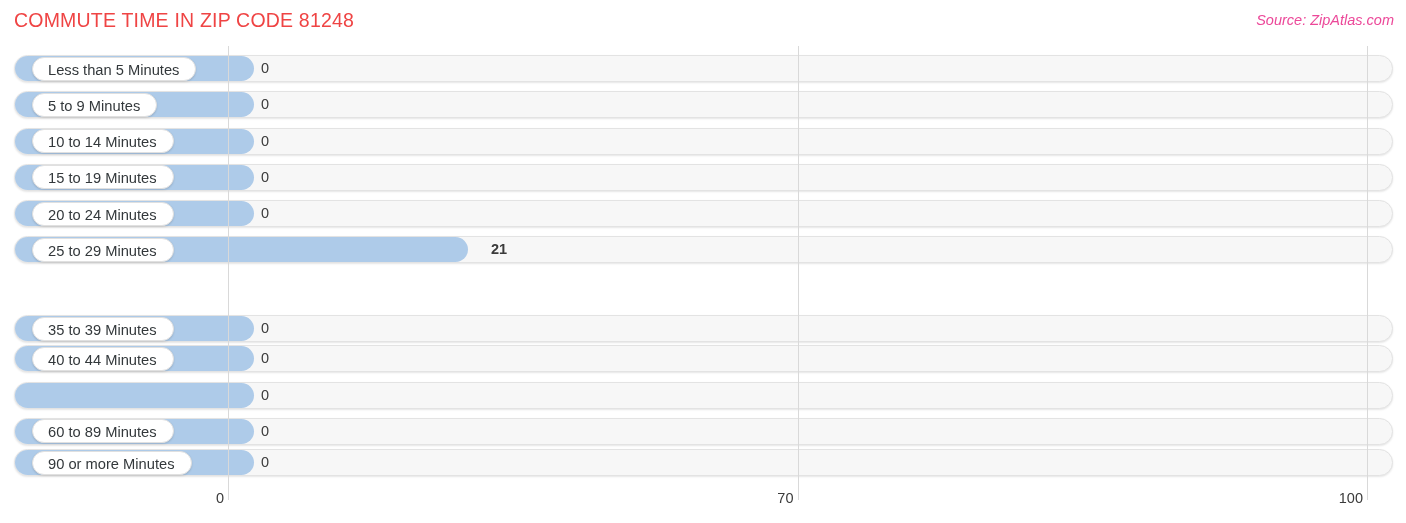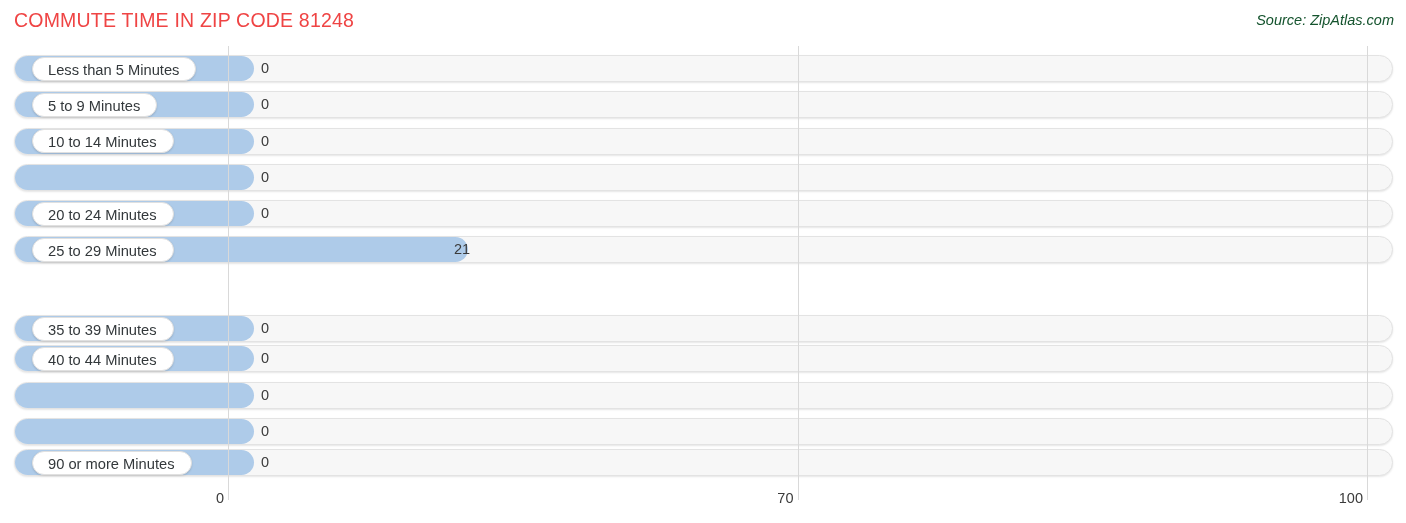--- a/index.html
+++ b/index.html
@@ -32,21 +32,21 @@
     color: #ef4444;
     font-weight: 400;
     white-space: nowrap;
   }
   .source-note {
     position: absolute;
     right: 12px;
     top: 12px;
     font-size: 14.5px;
     font-style: italic;
-    color: #14532d;
+    color: #ec4899;
     white-space: nowrap;
   }
 
   
   .plot {
     position: absolute;
     left: 0;
     top: 46px;
     width: 1406px;
     height: 440px;
@@ -178,33 +178,34 @@
     </div>
     <div class="row" style="top: 81.56px;">
       <div class="track"></div>
       <div class="bar light" style="width: 239px;"></div>
       <div class="label-pill">10 to 14 Minutes</div>
       <div class="value" style="left: 247px;">0</div>
     </div>
     <div class="row" style="top: 117.84px;">
       <div class="track"></div>
       <div class="bar light" style="width: 239px;"></div>
+      <div class="label-pill">15 to 19 Minutes</div>
       <div class="value" style="left: 247px;">0</div>
     </div>
     <div class="row" style="top: 154.12px;">
       <div class="track"></div>
       <div class="bar light" style="width: 239px;"></div>
       <div class="label-pill">20 to 24 Minutes</div>
       <div class="value" style="left: 247px;">0</div>
     </div>
     <div class="row" style="top: 190.4px;">
       <div class="track"></div>
       <div class="bar light" style="width: 453.19px;"></div>
       <div class="label-pill">25 to 29 Minutes</div>
-      <div class="value" style="left: 440px;">21</div>
+      <div class="value" style="left: 477px; font-weight: bold;">21</div>
     </div>
     <div class="row" style="top: 269px;">
       <div class="track"></div>
       <div class="bar light" style="width: 239px;"></div>
       <div class="label-pill">35 to 39 Minutes</div>
       <div class="value" style="left: 247px;">0</div>
     </div>
     <div class="row" style="top: 299px;">
       <div class="track"></div>
       <div class="bar light" style="width: 239px;"></div>
@@ -212,20 +213,21 @@
       <div class="value" style="left: 247px;">0</div>
     </div>
     <div class="row" style="top: 335.52px;">
       <div class="track"></div>
       <div class="bar light" style="width: 239px;"></div>
       <div class="value" style="left: 247px;">0</div>
     </div>
     <div class="row" style="top: 371.8px;">
       <div class="track"></div>
       <div class="bar light" style="width: 239px;"></div>
+      <div class="label-pill">60 to 89 Minutes</div>
       <div class="value" style="left: 247px;">0</div>
     </div>
     <div class="row" style="top: 403px;">
       <div class="track"></div>
       <div class="bar light" style="width: 239px;"></div>
       <div class="label-pill">90 or more Minutes</div>
       <div class="value" style="left: 247px;">0</div>
     </div>
   </div>
 

